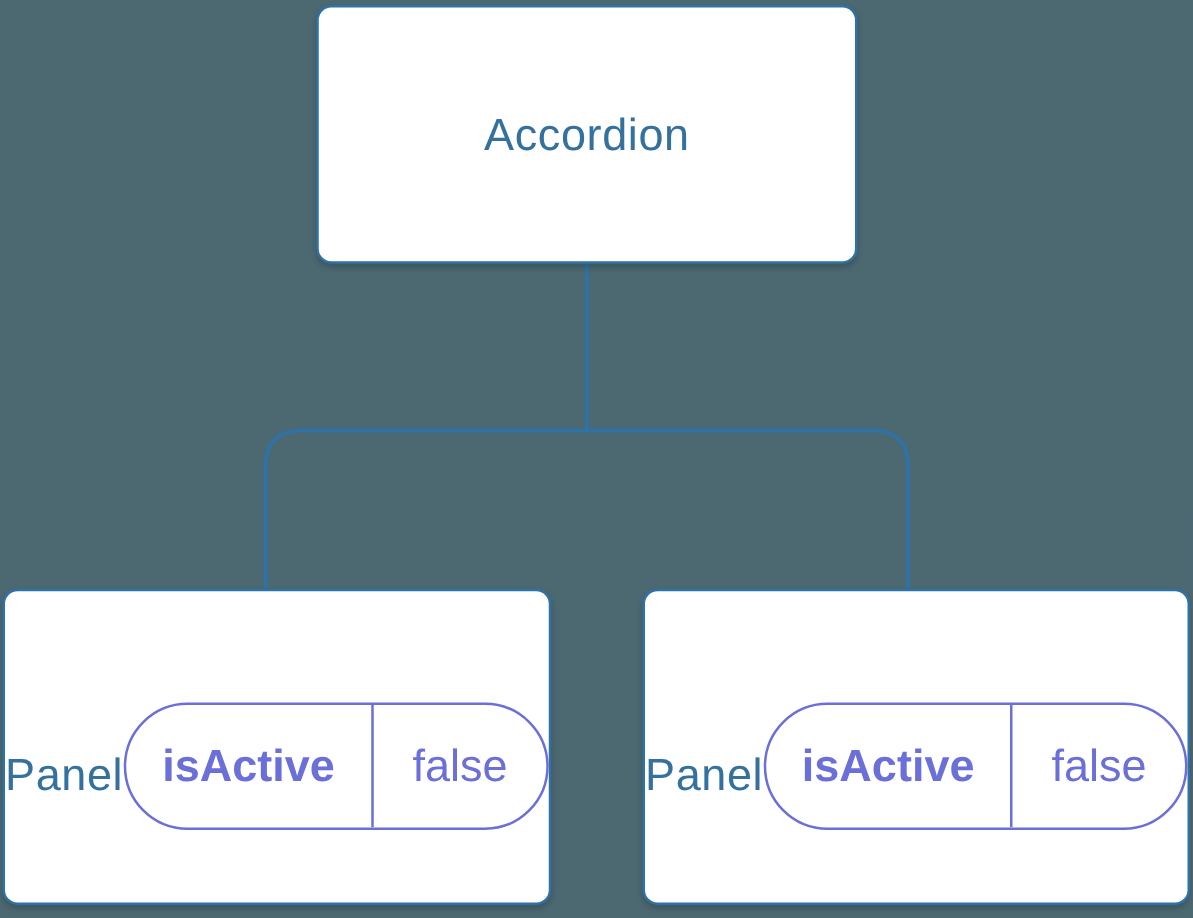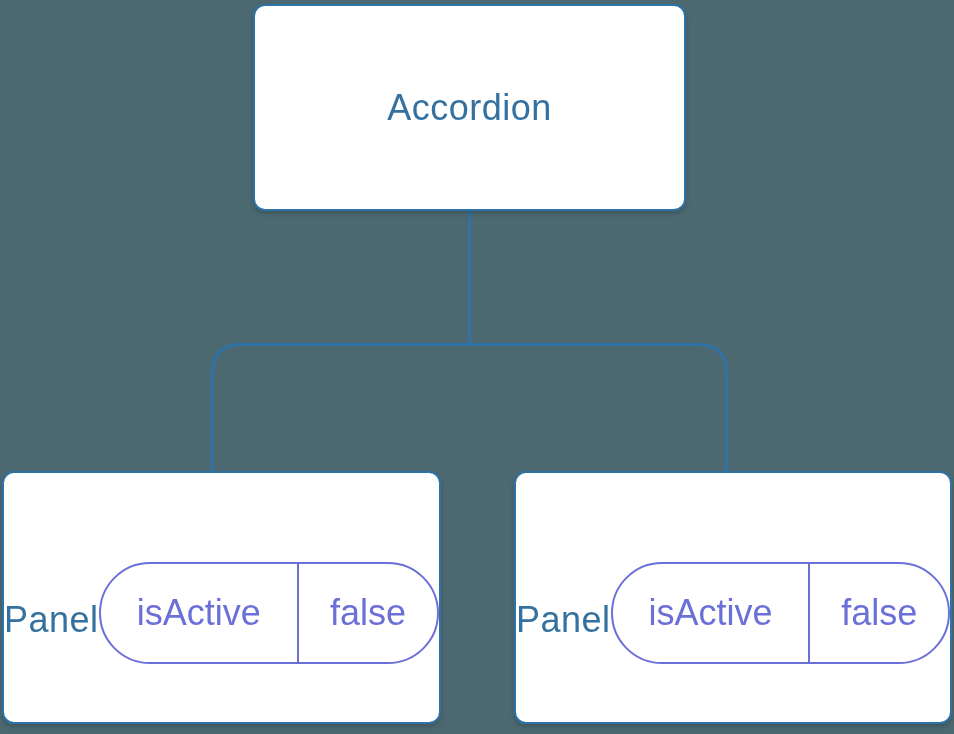--- a/index.html
+++ b/index.html
@@ -44,21 +44,21 @@
   .panel-node .node-title{margin-top:44px;}
   .state-pill{
     margin-top:31px;width:370px;height:102px;box-sizing:border-box;
     border:2px solid var(--pill-border);border-radius:51px;
     display:flex;overflow:hidden;background:var(--node-bg);
   }
   .state-key,.state-value{
     display:flex;align-items:center;justify-content:center;
     color:var(--pill-text);font-size:36px;
   }
-  .state-key{flex:0 0 58.4%;border-right:2px solid var(--pill-border);}
+  .state-key{flex:0 0 58.4%;border-right:2px solid var(--pill-border);font-weight:bold;}
   .state-value{flex:1;}
 </style>
 </head>
 <body>
 
 <div class="canvas">
 
   <svg class="connectors" viewBox="0 0 954 734" xmlns="http://www.w3.org/2000/svg">
     <path d="M469.5 210 L469.5 346"></path>
     <path d="M212.5 471 L212.5 373 Q212.5 344.5 241 344.5 L698 344.5 Q726.5 344.5 726.5 373 L726.5 471"></path>

